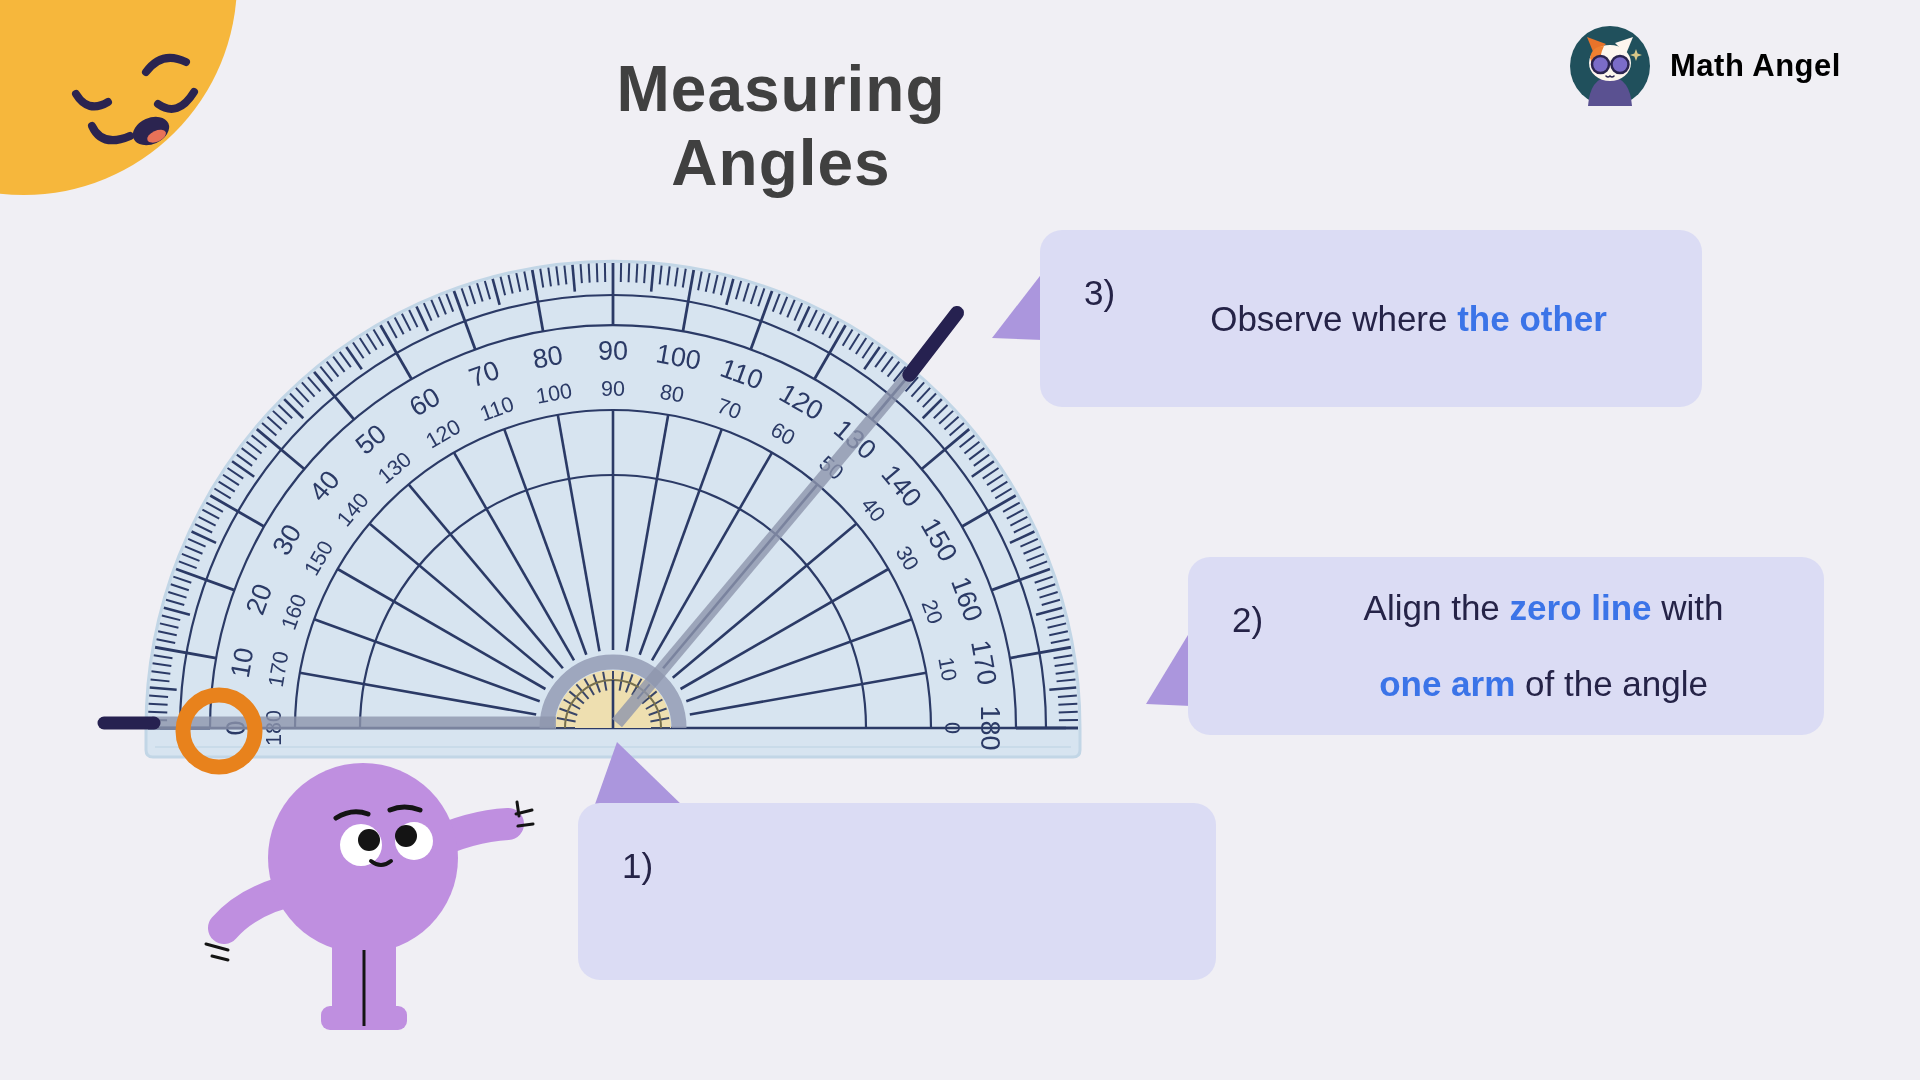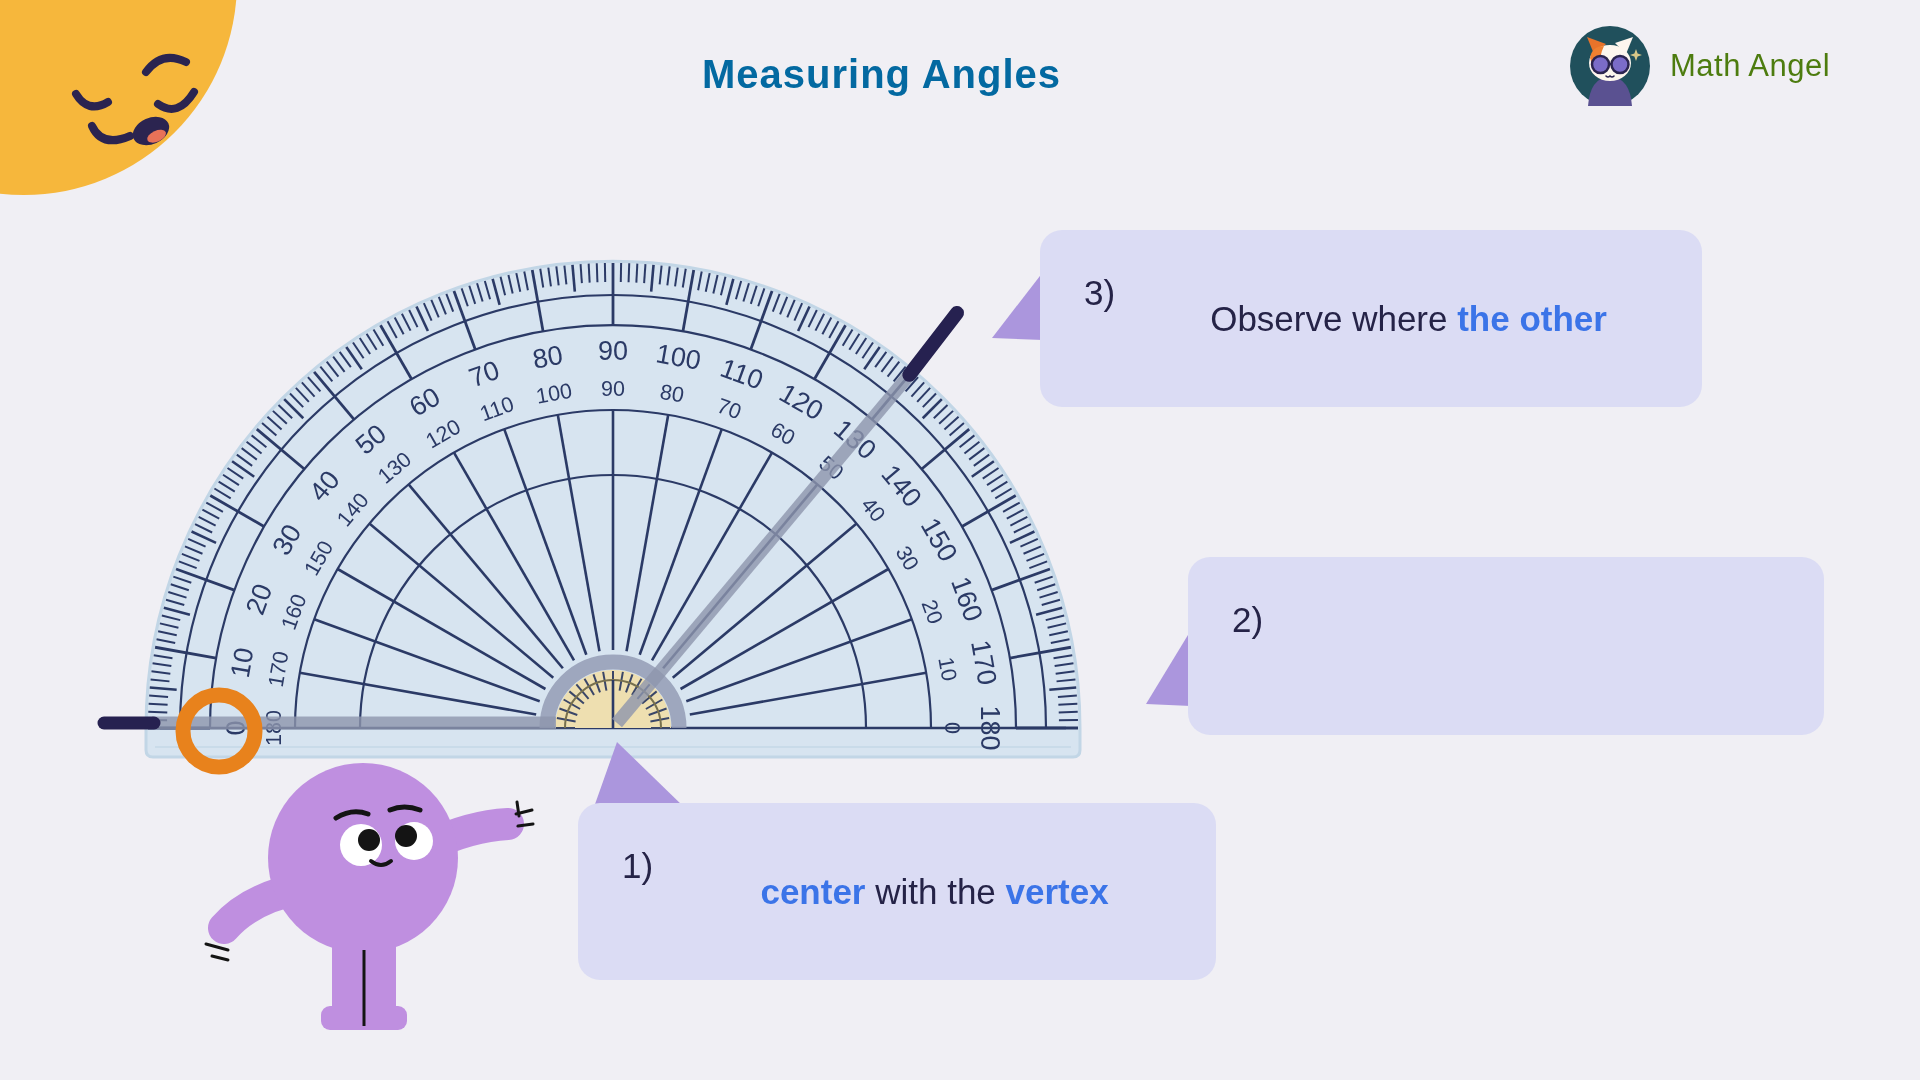--- a/index.html
+++ b/index.html
@@ -6,29 +6,29 @@
   html,body { width:1920px; height:1080px; overflow:hidden; }
   body {
     background:#f0eff4;
     font-family:"Liberation Sans", sans-serif;
     position:relative;
   }
 
   
   #page-title {
     position:absolute; left:501px; top:52px; width:560px;
-    text-align:right; font-size:40px; font-weight:800;
-    color:#0369a1; letter-spacing:1px;
+    text-align:center; font-size:64px; font-weight:800;
+    color:#404040; letter-spacing:1px;
   }
   #logo {
     position:absolute; left:1570px; top:26px;
     display:flex; align-items:center; gap:20px;
   }
   #logo .logo-text {
-    font-size:31px; font-weight:400; color:#4d7c0f; letter-spacing:0.5px;
+    font-size:31px; font-weight:700; color:#000000; letter-spacing:0.5px;
   }
 
   
   #scene { position:absolute; left:0; top:0; z-index:1; }
 
   
   #sun-character { position:absolute; left:0; top:0; z-index:0; }
   #purple-character { position:absolute; left:0; top:0; z-index:2; }
 
   
@@ -394,24 +394,27 @@
       <path d="M38.5,38 L42,38" stroke="#2b2450" stroke-width="2.5"></path>
     </g>
     <path d="M36,50 Q38,52 40,50 Q42,52 44,50" stroke="#2b2450" stroke-width="1.6" fill="none" stroke-linecap="round"></path>
   </svg>
   <span class="logo-text">Math Angel</span>
 </div>
 
 <div id="callout-1" class="callout">
     <div class="num"><span>1)</span><span>&nbsp;</span></div>
     <div class="lines">
-      <div><span class="accent">center</span><span> with the </span><span class="accent">vertex</span></div>
     </div>
   </div>
 <div id="callout-2" class="callout">
     <div class="num"><span>2)</span><span>&nbsp;</span></div>
+    <div class="lines">
+      <div><span>Align the </span><span class="accent">zero line</span><span> with</span></div>
+      <div><span class="accent">one arm</span><span> of the angle</span></div>
+    </div>
   </div>
 <div id="callout-3" class="callout">
     <div class="num"><span>3)</span><span>&nbsp;</span></div>
     <div class="lines">
       <div><span>Observe where </span><span class="accent">the other</span></div>
     </div>
   </div>
 
 </body></html>

